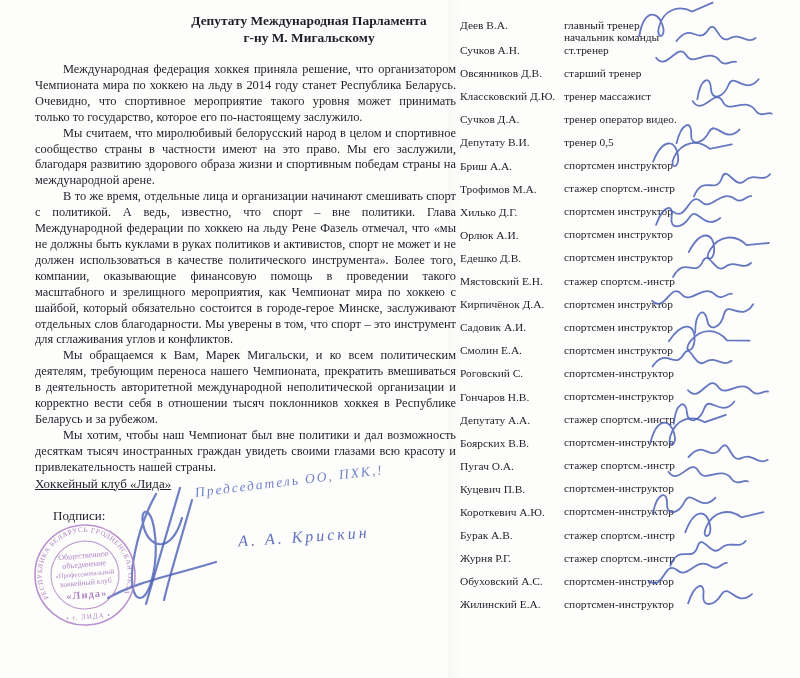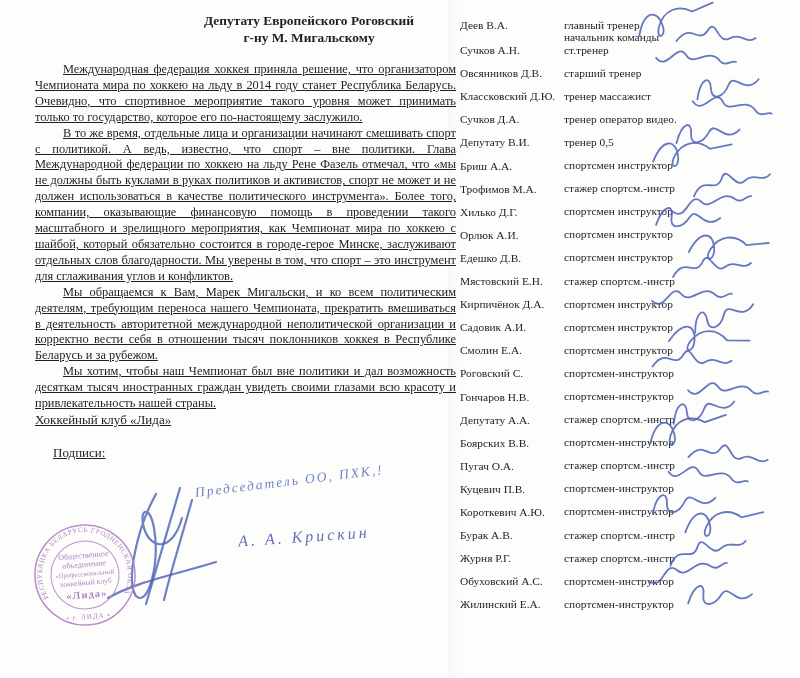--- a/index.html
+++ b/index.html
@@ -15,21 +15,21 @@
     position:absolute;left:448px;top:0;width:14px;height:100%;
     background:linear-gradient(90deg, rgba(0,0,0,0.025), rgba(255,255,255,0));
   }
   
   .recipient{
     position:absolute;left:178px;top:12px;width:262px;
     text-align:center;font-weight:bold;font-size:13.4px;line-height:17px;
   }
   .letter-body{
     position:absolute;left:35px;top:62px;width:421px;
-    font-size:12.4px;line-height:15.9px;text-align:justify;text-decoration:underline;
+    font-size:12.4px;line-height:15.9px;text-align:justify;
   }
   .letter-body p{margin:0;text-indent:28px;}
   .club-line{
     display:inline-block;text-indent:0;
     font-size:13px;text-decoration:underline;
   }
   .sign-label{margin-top:16px;font-size:13px;text-indent:18px;}
   .hand-note{
     position:absolute;left:194px;top:468px;width:280px;
     transform:rotate(-7deg);
@@ -61,26 +61,27 @@
   .sig-wrap{position:absolute;pointer-events:none;}
   .sig-wrap path{fill:none;stroke:#4a5fb5;stroke-width:1.8;stroke-linecap:round;opacity:.85;}
 </style>
 </head>
 <body>
 
 <div class="page">
   <div class="seam"></div>
 
   <div class="recipient">
-    <div>Депутату Европейского Роговский</div>
+    <div>Депутату Международная Парламента</div>
     <div>г-ну М. Мигальскому</div>
   </div>
 
   <div class="letter-body">
     <p>Международная федерация хоккея приняла решение, что организатором Чемпионата мира по хоккею на льду в 2014 году станет Республика Беларусь. Очевидно, что спортивное мероприятие такого уровня может принимать только то государство, которое его по-настоящему заслужило.</p>
+    <p>Мы считаем, что миролюбивый белорусский народ в целом и спортивное сообщество страны в частности имеют на это право. Мы его заслужили, благодаря развитию здорового образа жизни и спортивным победам страны на международной арене.</p>
     <p>В то же время, отдельные лица и организации начинают смешивать спорт с политикой. А ведь, известно, что спорт – вне политики. Глава Международной федерации по хоккею на льду Рене Фазель отмечал, что «мы не должны быть куклами в руках политиков и активистов, спорт не может и не должен использоваться в качестве политического инструмента». Более того, компании, оказывающие финансовую помощь в проведении такого масштабного и зрелищного мероприятия, как Чемпионат мира по хоккею с шайбой, который обязательно состоится в городе-герое Минске, заслуживают отдельных слов благодарности. Мы уверены в том, что спорт – это инструмент для сглаживания углов и конфликтов.</p>
     <p>Мы обращаемся к Вам, Марек Мигальски, и ко всем политическим деятелям, требующим переноса нашего Чемпионата, прекратить вмешиваться в деятельность авторитетной международной неполитической организации и корректно вести себя в отношении тысяч поклонников хоккея в Республике Беларусь и за рубежом.</p>
     <p>Мы хотим, чтобы наш Чемпионат был вне политики и дал возможность десяткам тысяч иностранных граждан увидеть своими глазами всю красоту и привлекательность нашей страны.</p>
     <span class="club-line">Хоккейный клуб «Лида»</span>
     <div class="sign-label">Подписи:</div>
   </div>
 
   <div class="hand-note">Председатель ОО, ПХК,!</div>
   <div class="hand-name">А. А. Крискин</div>
 

